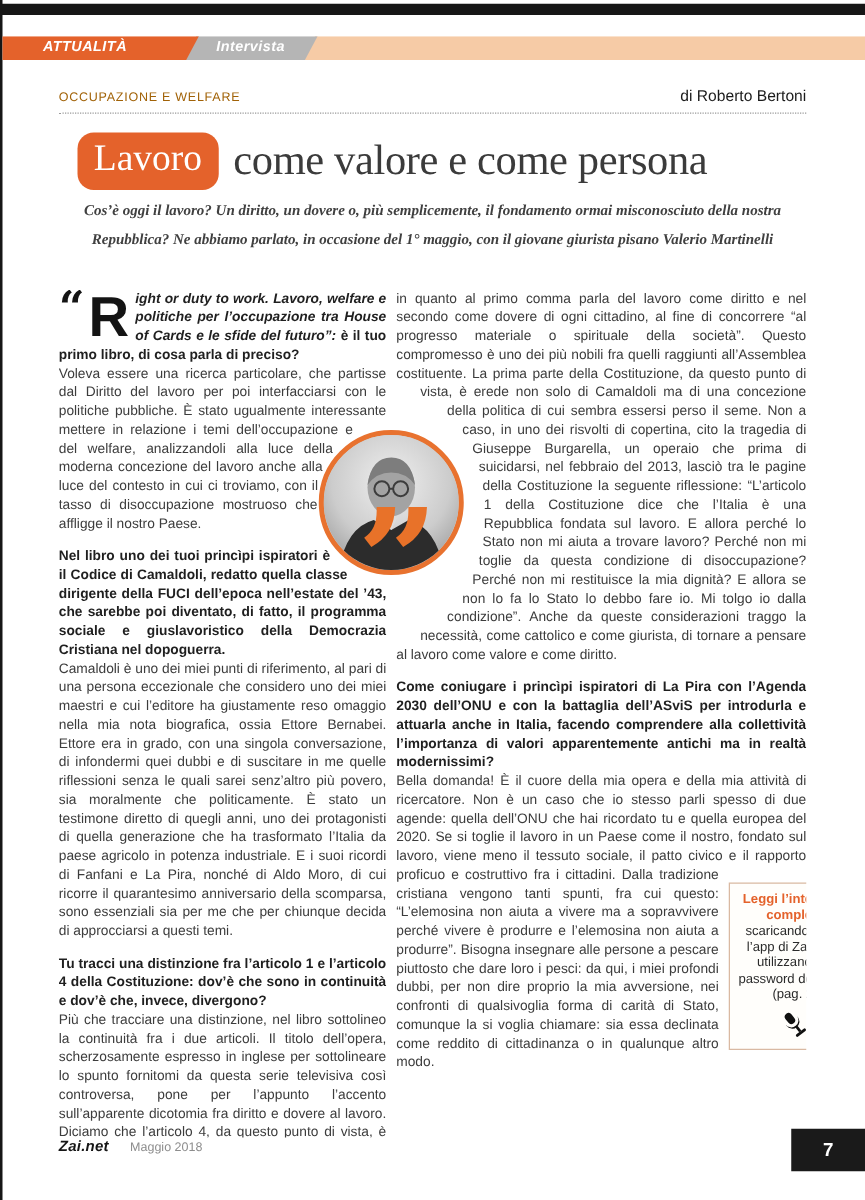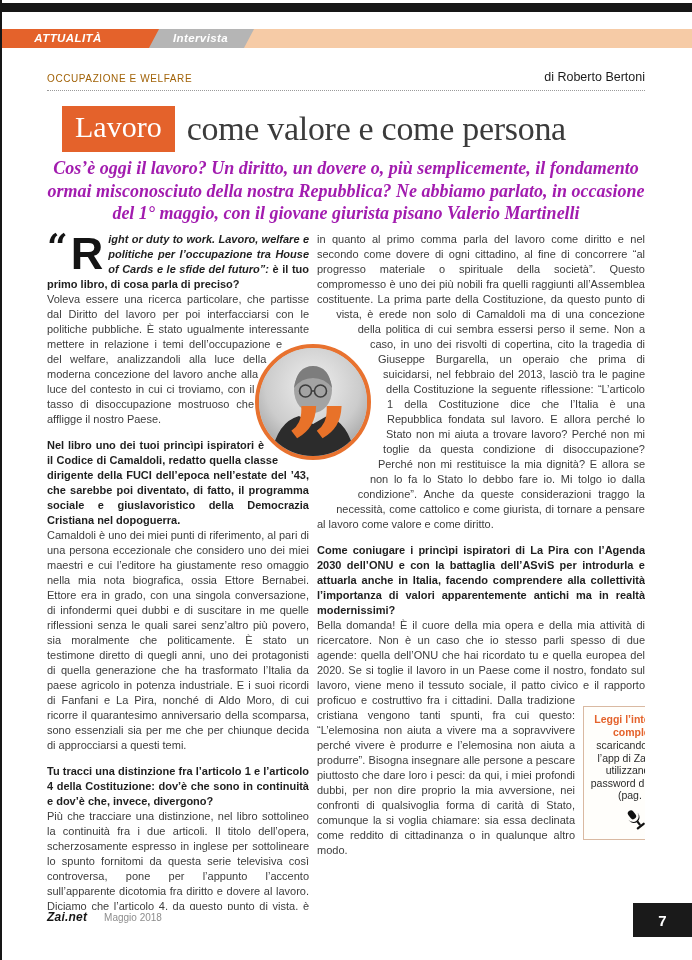--- a/index.html
+++ b/index.html
@@ -26,27 +26,27 @@
             display:flex; justify-content:space-between; align-items:flex-end;
             padding-bottom:6px; border-bottom:1px dotted #9a9a9a; }
   .kicker-title { font-size:10px; color:#a16207; letter-spacing:.6px; }
   .byline { font-size:12.5px; color:#1b1b1b; }
   .byline b { font-weight:normal; }
 
   
   .headline { position:absolute; left:62px; top:106px; width:585px;
               display:flex; align-items:center; }
   .hl-box { background:#E4622B; color:#fff; font-family:"Liberation Serif", serif;
-            font-size:30px; padding:4px 13px 8px; margin-right:12px; }
+            font-size:30px; padding:4px 13px 8px; margin-right:12px;border-radius:13px; }
   .hl-rest { font-family:"Liberation Serif", serif; font-size:34px; color:#3b3b3b; letter-spacing:-.3px; white-space:nowrap; }
 
   
   .standfirst { position:absolute; left:44px; top:157px; width:604px; text-align:center;
                 font-family:"Liberation Serif", serif; font-style:italic; font-weight:bold;
-                font-size:18px; line-height:22.5px; color:#a21caf; }
+                font-size:12px; line-height:22.5px; color:#404040; }
 
   
   .col { position:absolute; top:232px; height:678px; overflow:hidden; }
   .col1 { left:47px;  width:262px; }
   .col2 { left:317px; width:328px; }
   .col p { margin:0; font-size:11px; line-height:15px; text-align:justify; color:#3c3c3c; }
   .col p.q { font-weight:bold; color:#1f1f1f; margin-top:11px; }
   .col p.intro { margin-top:0; font-weight:bold; }
   .col p.intro em { font-style:italic; }
 

